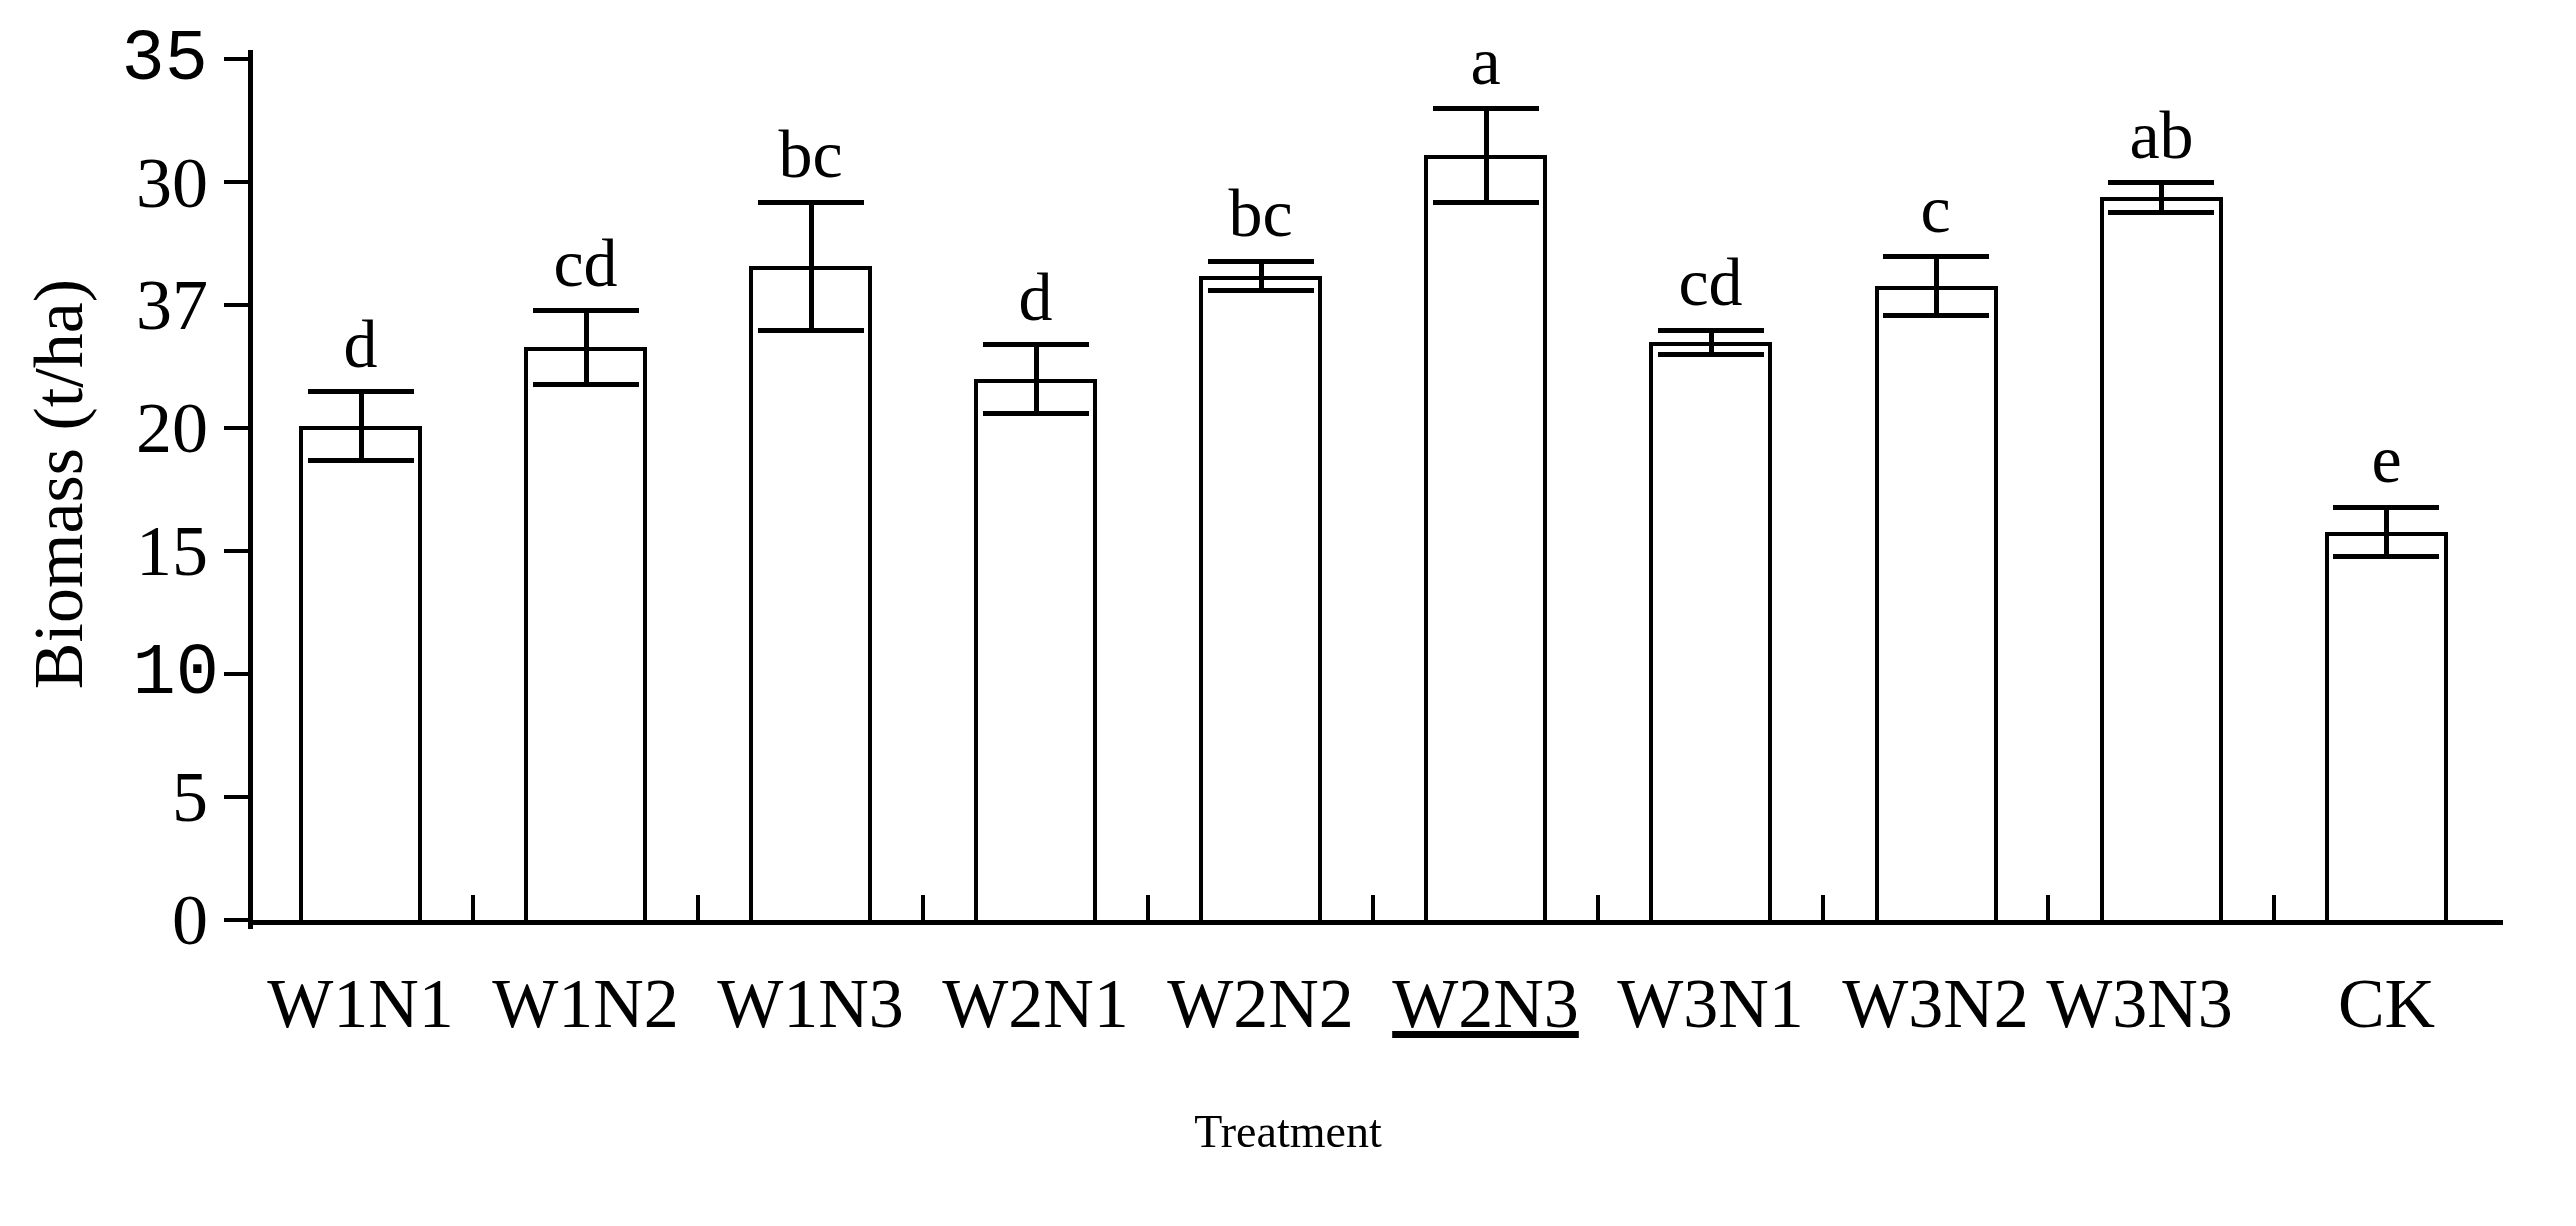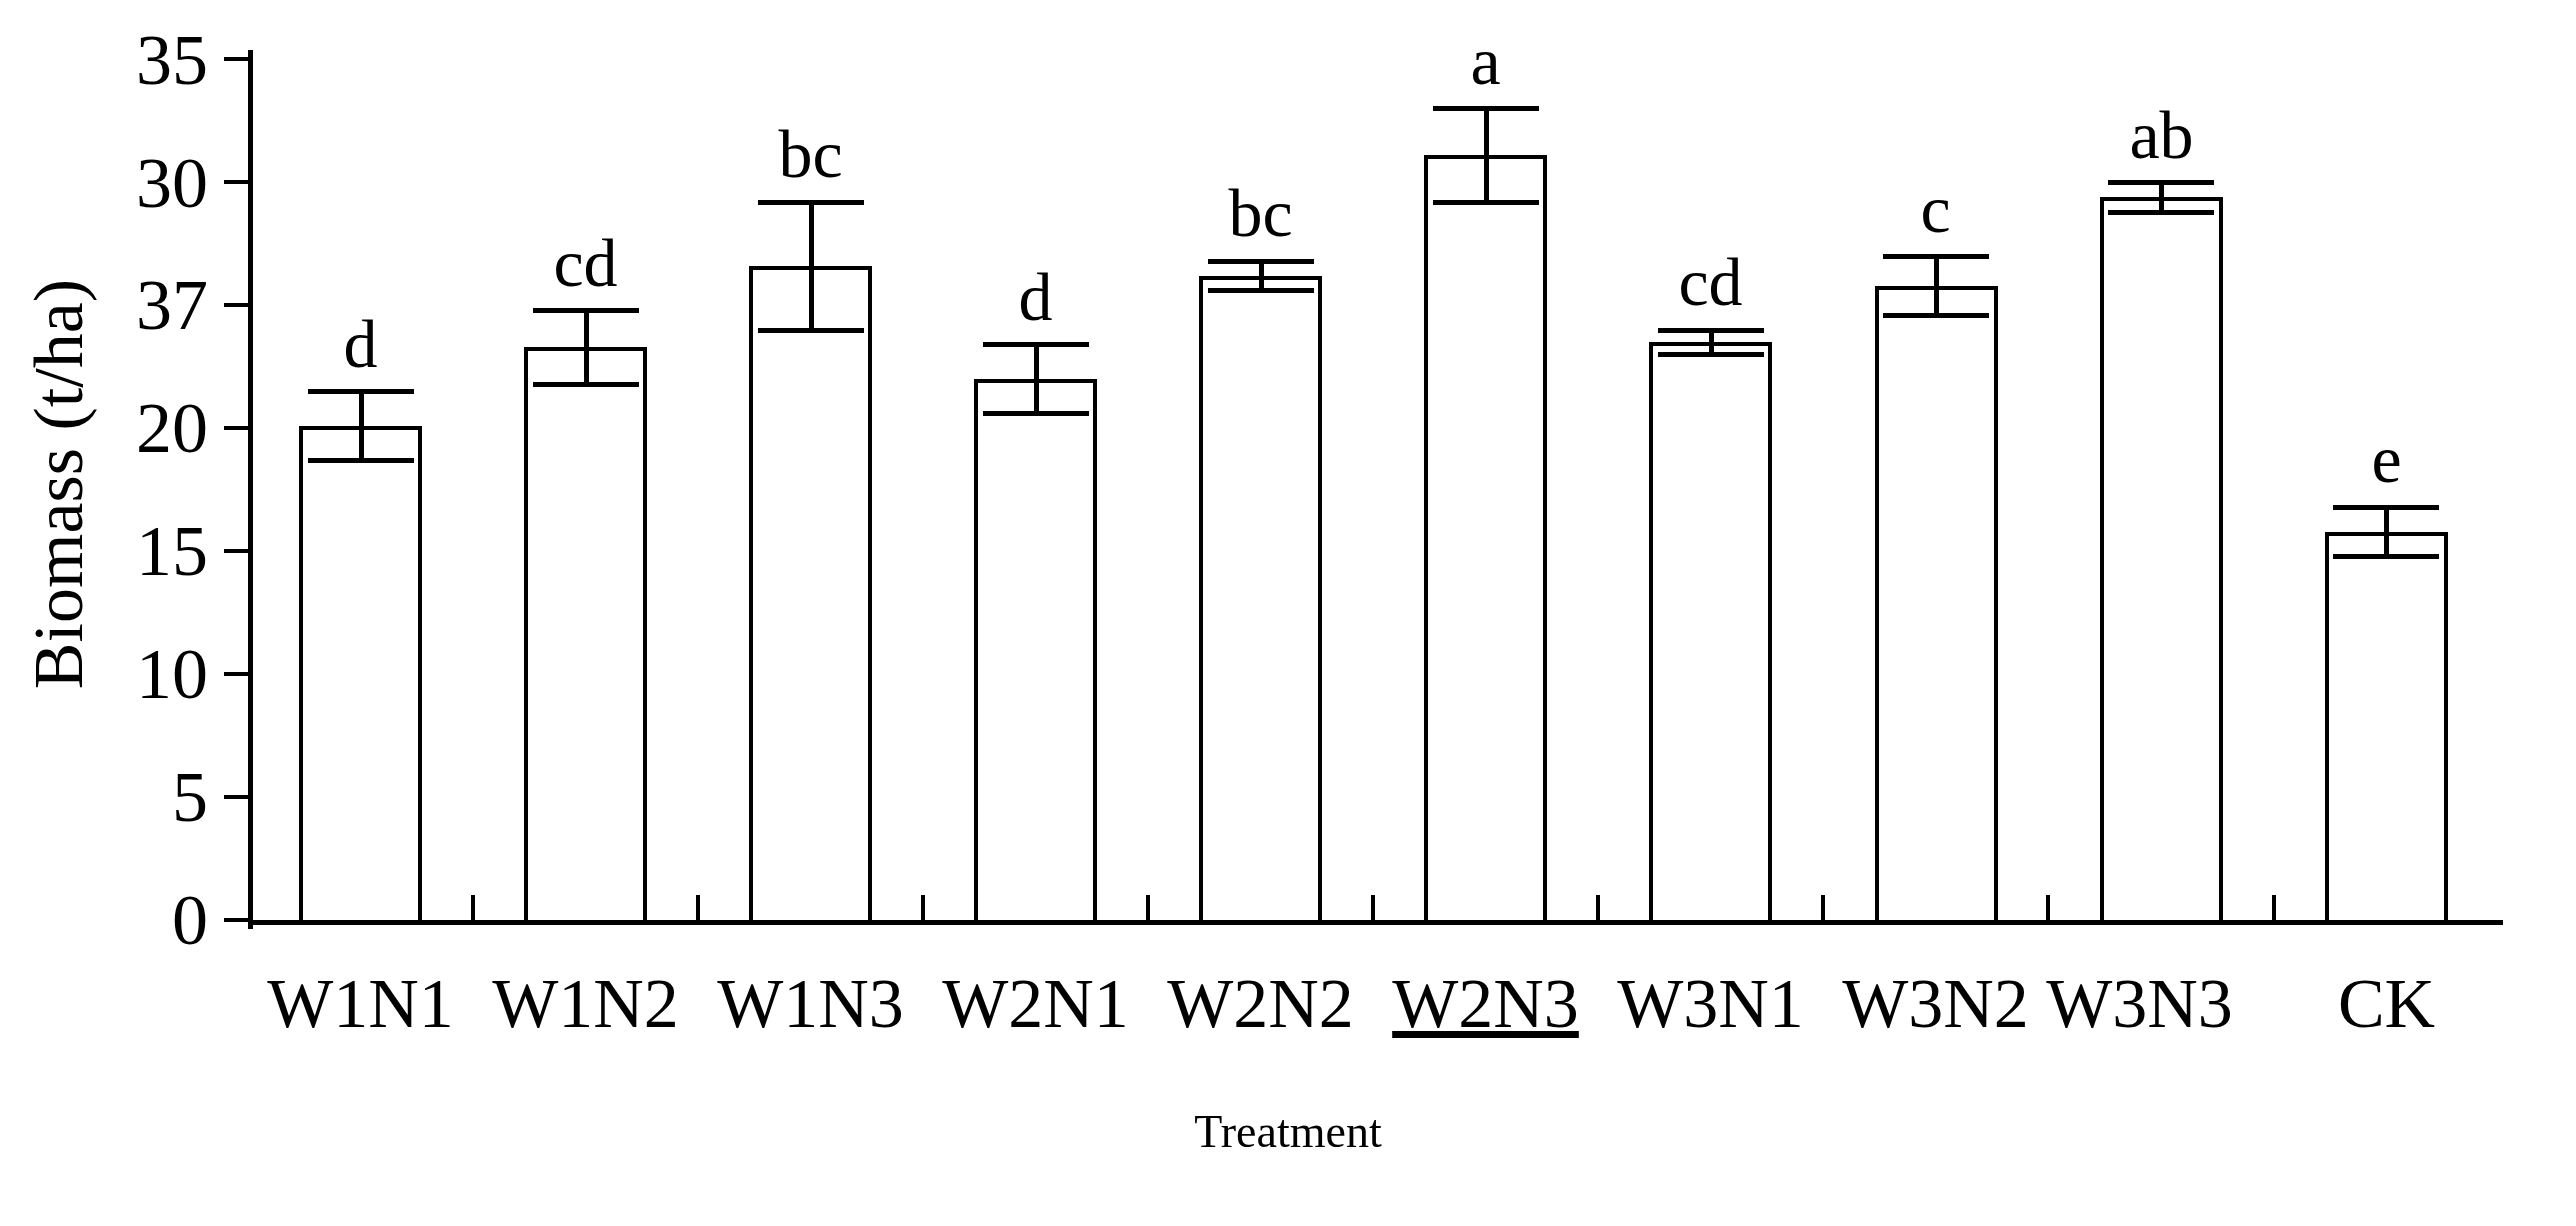--- a/index.html
+++ b/index.html
@@ -114,26 +114,26 @@
 </head>
 <body>
 
 <div id="chart-root">
 
   <div class="ylabel">Biomass (t/ha)</div>
 
   <div id="yticklabels">
       <div class="ytick-label" style="left: 66px; width: 142px; right: auto; top: 884px;">0</div>
       <div class="ytick-label" style="left: 66px; width: 142px; right: auto; top: 761px;">5</div>
-      <div class="ytick-label" style="left: 66px; width: 142px; right: auto; top: 638px;">10</div>
+      <div class="ytick-label" style="left: 77px; width: 142px; right: auto; top: 638px; font-family: Liberation Mono, monospace;">10</div>
       <div class="ytick-label" style="left: 66px; width: 142px; right: auto; top: 515px;">15</div>
       <div class="ytick-label" style="left: 66px; width: 142px; right: auto; top: 392px;">20</div>
       <div class="ytick-label" style="left: 66px; width: 142px; right: auto; top: 269px;">37</div>
       <div class="ytick-label" style="left: 66px; width: 142px; right: auto; top: 147px;">30</div>
-      <div class="ytick-label" style="left: 66px; width: 142px; right: auto; top: 23.6px;">35</div>
+      <div class="ytick-label" style="left: 66px; width: 142px; right: auto; top: 23.6px; font-family: Liberation Mono, monospace;">35</div>
     </div>
 
   <div class="plot">
     <div class="axis-y"></div>
     <div class="axis-x"></div>
     <div id="yticks">
         <div class="ytick" style="top: 859px;"></div>
         <div class="ytick" style="top: 736px;"></div>
         <div class="ytick" style="top: 613px;"></div>
         <div class="ytick" style="top: 490px;"></div>

